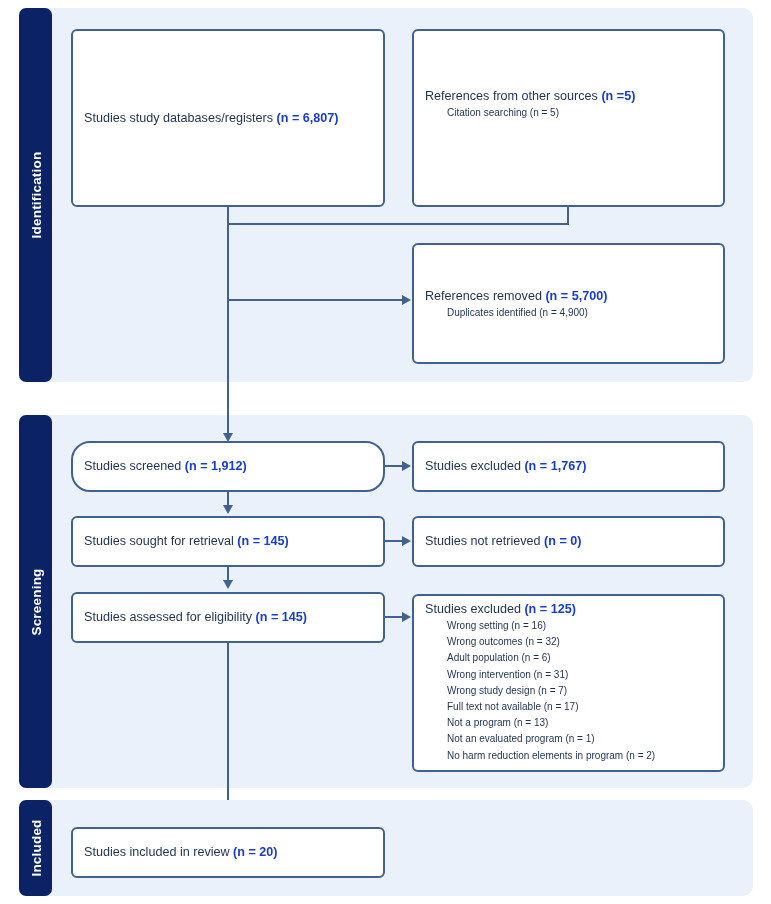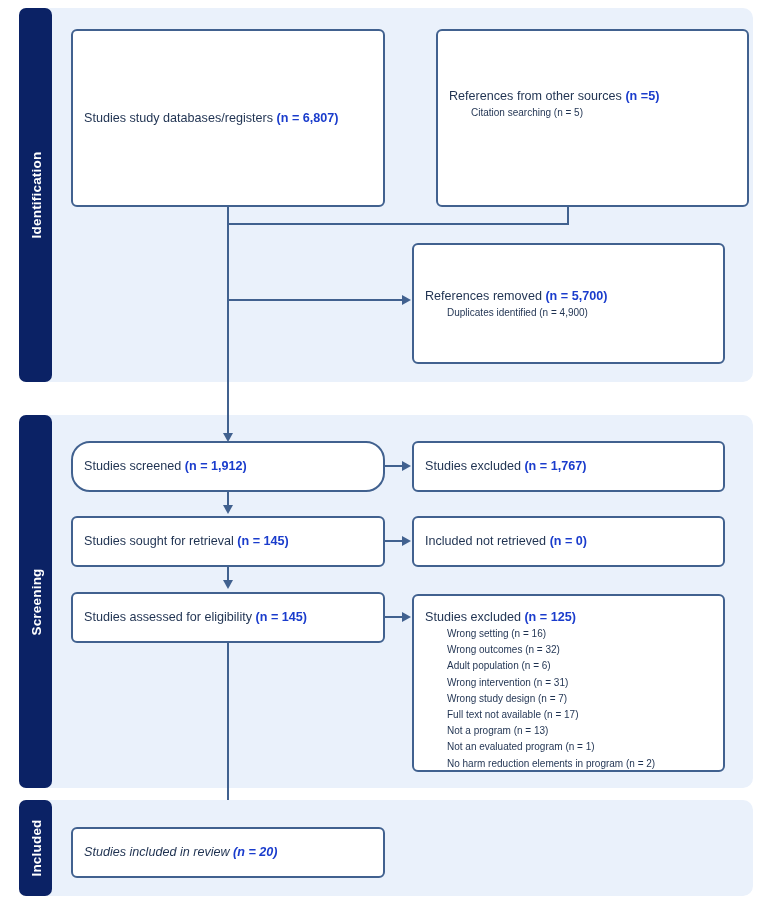--- a/index.html
+++ b/index.html
@@ -117,21 +117,21 @@
   </div>
 
   <div class="box" style="left:71px; top:29px; width:314px; height:178px;">
     <div class="box-inner">
       <div class="line-main">
         <span>Studies study databases/registers </span><span class="n">(n = 6,807)</span>
       </div>
     </div>
   </div>
 
-  <div class="box top-align" style="left:412px; top:29px; width:313px; height:178px; padding-top:57px;margin-left:24px;">
+  <div class="box top-align" style="left:412px; top:29px; width:313px; height:178px; padding-top:57px;">
     <div class="box-inner">
       <div class="line-main">
         <span>References from other sources </span><span class="n">(n =5)</span>
       </div>
       <ul class="sublist">
         <li>Citation searching (n = 5)</li>
       </ul>
     </div>
   </div>
 
@@ -191,40 +191,40 @@
       </div>
     </div>
   </div>
 
   <div class="hline" style="left:385px; top:540px; width:18px;"></div>
   <div class="arrow-right" style="left:402px; top:536px;"></div>
 
   <div class="box" style="left:412px; top:516px; width:313px; height:51px;">
     <div class="box-inner">
       <div class="line-main">
-        <span>Included not retrieved </span><span class="n">(n = 0)</span>
+        <span>Studies not retrieved </span><span class="n">(n = 0)</span>
       </div>
     </div>
   </div>
 
   <div class="vline" style="left:227px; top:567px; height:14px;"></div>
   <div class="arrow-down" style="left:222.5px; top:580px;"></div>
 
   <div class="box" style="left:71px; top:592px; width:314px; height:51px;">
     <div class="box-inner">
       <div class="line-main">
         <span>Studies assessed for eligibility </span><span class="n">(n = 145)</span>
       </div>
     </div>
   </div>
 
   <div class="hline" style="left:385px; top:616px; width:18px;"></div>
   <div class="arrow-right" style="left:402px; top:612px;"></div>
 
-  <div class="box top-align" style="left:412px; top:594px; width:313px; height:178px; padding-top:13px;">
+  <div class="box top-align" style="left:412px; top:594px; width:313px; height:178px; padding-top:5px;">
     <div class="box-inner">
       <div class="line-main">
         <span>Studies excluded </span><span class="n">(n = 125)</span>
       </div>
       <ul class="sublist">
         <li>Wrong setting (n = 16)</li>
         <li>Wrong outcomes (n = 32)</li>
         <li>Adult population (n = 6)</li>
         <li>Wrong intervention (n = 31)</li>
         <li>Wrong study design (n = 7)</li>
@@ -237,21 +237,21 @@
   </div>
 
   <div class="vline" style="left:227px; top:643px; height:168px;"></div>
   <div class="arrow-down" style="left:222.5px; top:810px;"></div>
 
   <div class="panel" style="left:19px; top:800px; width:734px; height:96px;"></div>
   <div class="sidebar" style="left:19px; top:800px; width:33px; height:96px;">
     <span class="sidebar-label">Included</span>
   </div>
 
-  <div class="box" style="left:71px; top:827px; width:314px; height:51px;font-style:italic;">
+  <div class="box" style="left:71px; top:827px; width:314px; height:51px;">
     <div class="box-inner">
       <div class="line-main">
         <span>Studies included in review </span><span class="n">(n = 20)</span>
       </div>
     </div>
   </div>
 
 </div>
 
 </body></html>

